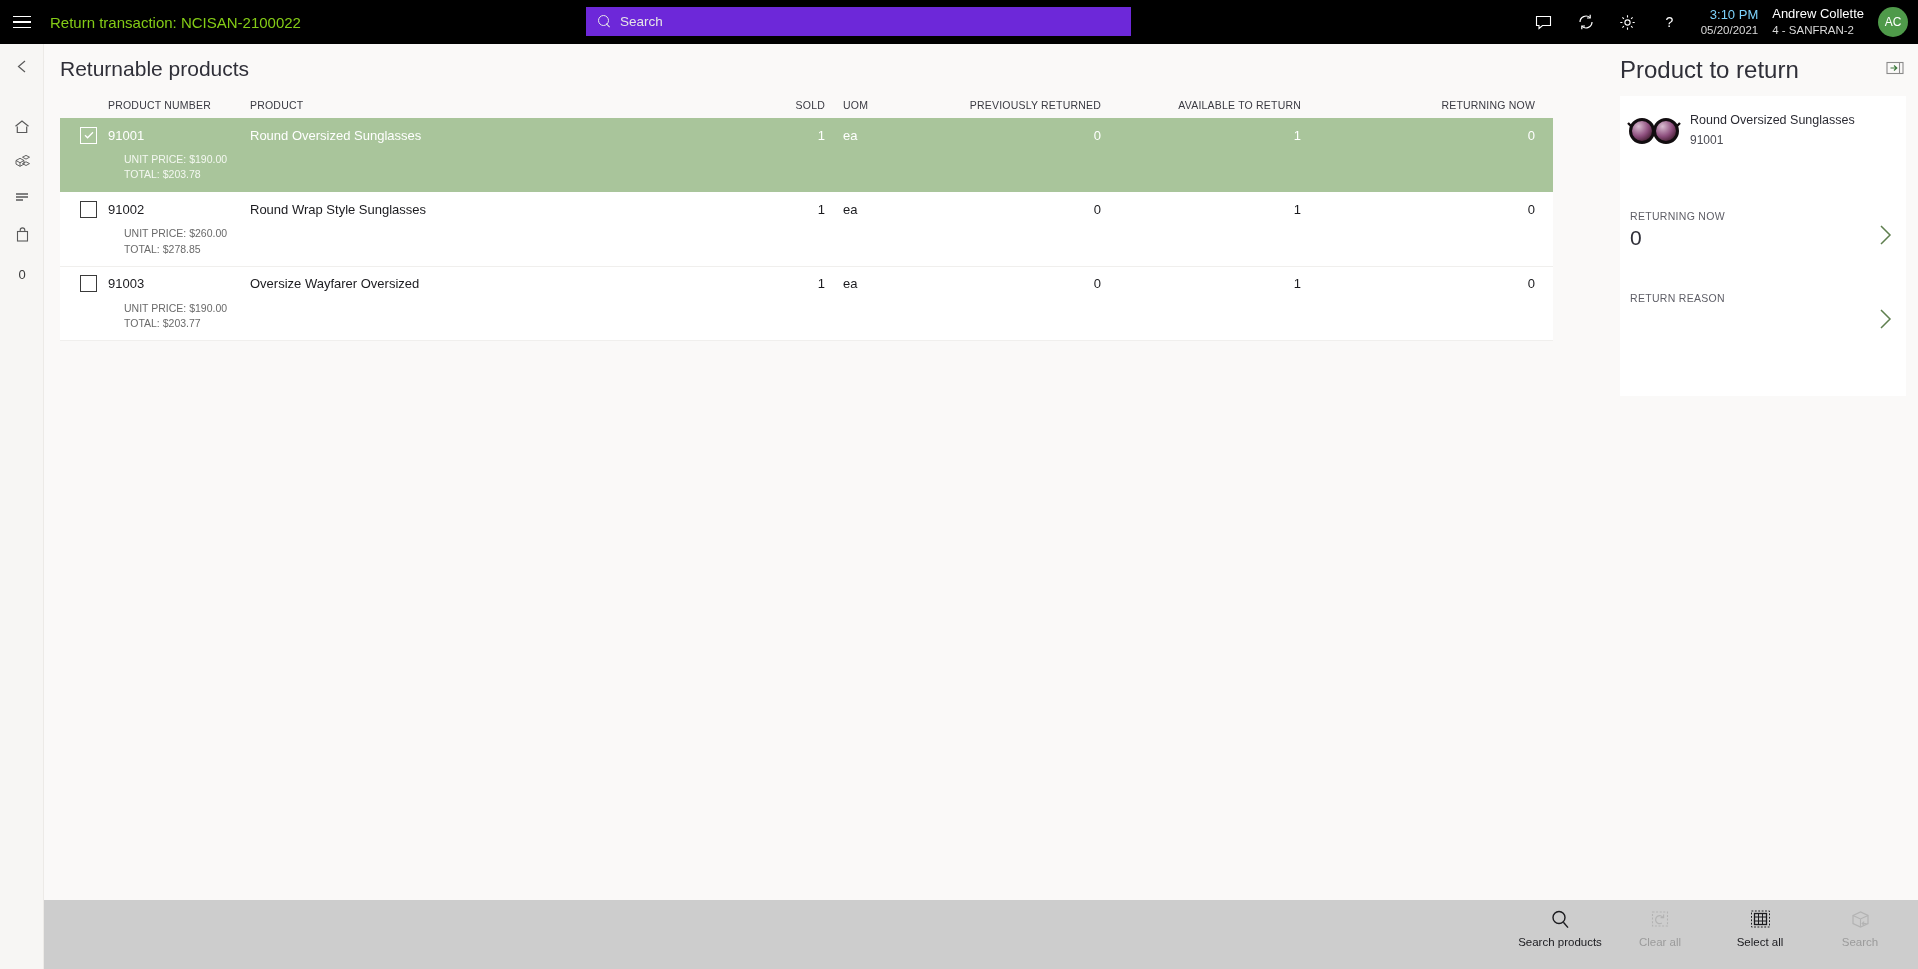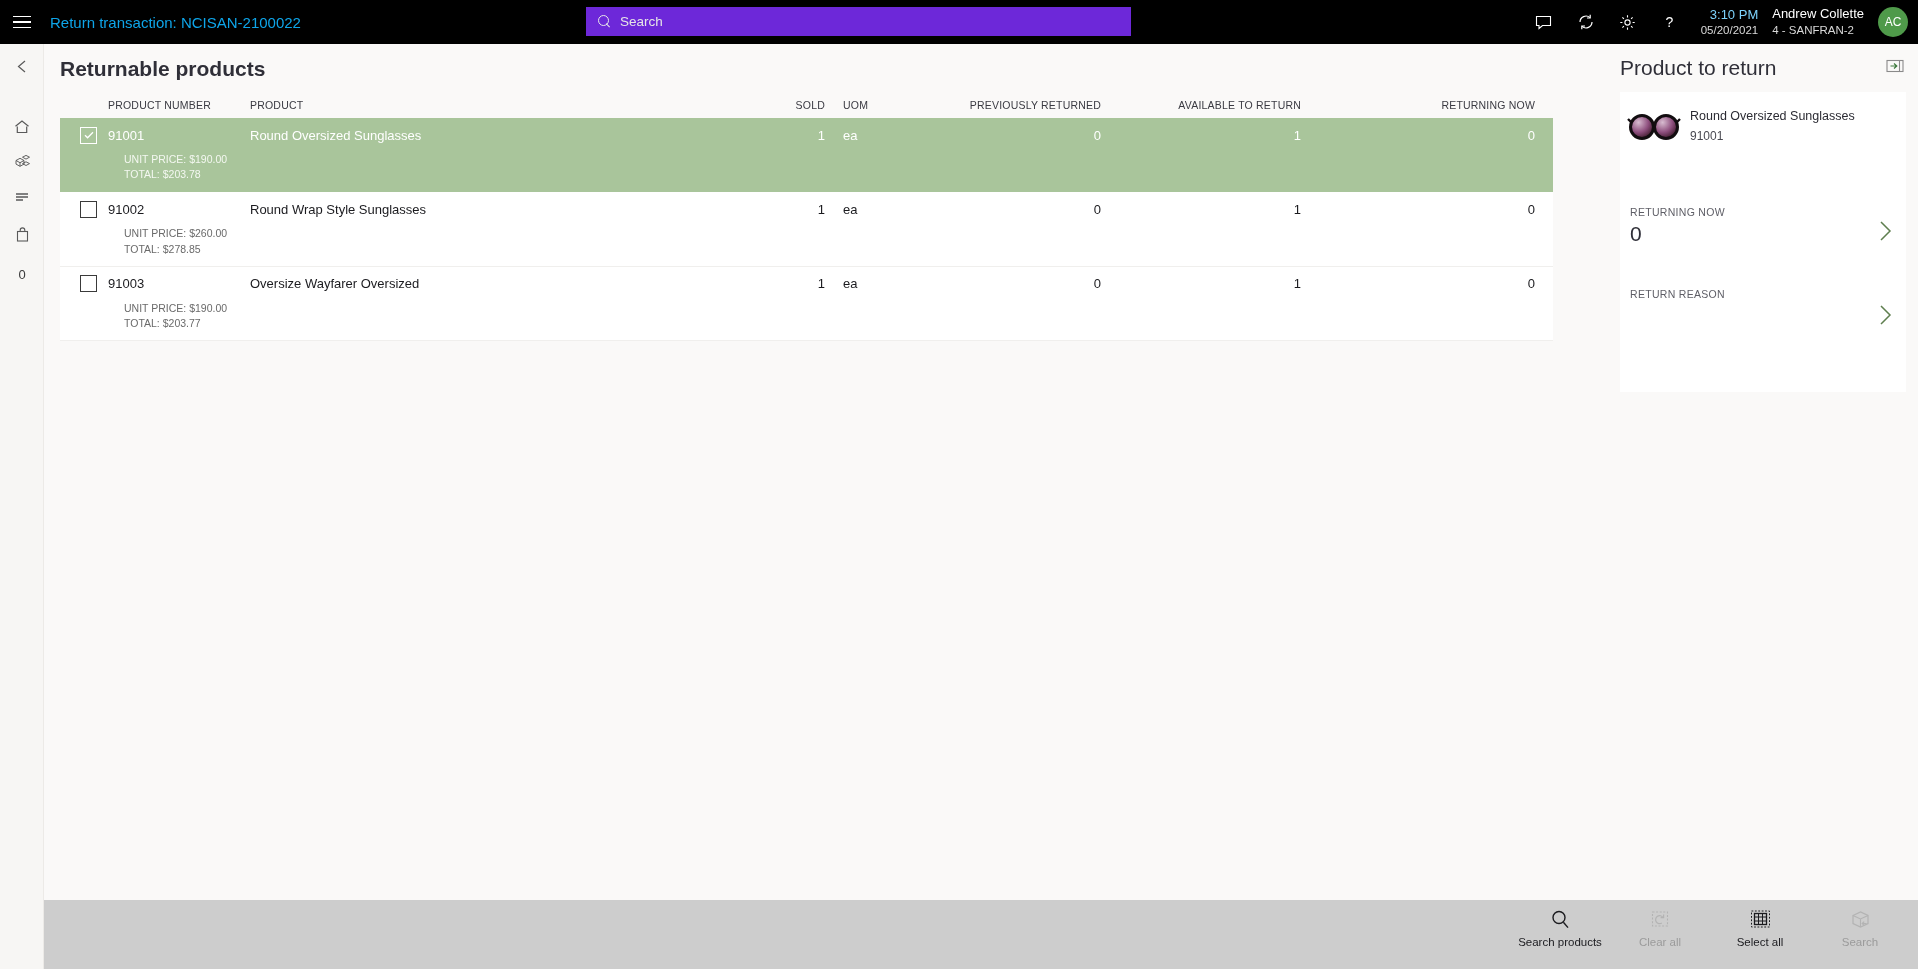--- a/index.html
+++ b/index.html
@@ -16,21 +16,21 @@
     position: absolute; top: 0; left: 0; width: 1918px; height: 44px;
     background: #000000; color: #ffffff;
     display: flex; align-items: center;
   }
   .hamburger {
     width: 44px; height: 44px; display: flex; flex-direction: column;
     align-items: center; justify-content: center; gap: 4px; cursor: pointer;
   }
   .hamburger span { display:block; width: 18px; height: 1.5px; background: #ffffff; }
   .topbar-title {
-    font-size: 15px; color: #0ea5e9; margin-left: 6px; white-space: nowrap;
+    font-size: 15px; color: #84cc16; margin-left: 6px; white-space: nowrap;
   }
   .search-box {
     position: absolute; left: 586px; top: 7px; width: 545px; height: 29px;
     background: #6d28d9; display: flex; align-items: center; padding-left: 12px;
     gap: 9px; cursor: text;
   }
   .search-box .magnifier { width: 13px; height: 13px; position: relative; flex: none; }
   .search-box .magnifier::before {
     content:""; position:absolute; left:0; top:0; width:9px; height:9px;
     border:1.4px solid #e8e8e8; border-radius:50%;
@@ -74,21 +74,21 @@
     cursor: pointer; color: #4a4a4a;
   }
   .rail-count { font-size: 13px; color:#3a3a3a; }
 
   
   .main {
     position: absolute; left: 44px; top: 44px; width: 1569px; height: 856px;
     background: #faf9f8;
   }
   .page-title {
-    font-size: 21px; color: #2f2f38; font-weight: 700;
+    font-size: 21px; color: #2f2f38; font-weight: 400;
     padding: 13px 0 0 16px;
   }
 
   .grid-wrap {
     position: absolute; left: 16px; top: 48px; width: 1493px;
     background: #ffffff;
   }
   .grid-head {
     display: flex; align-items: center; height: 26px;
     background: #faf9f8; font-size: 10.5px; color: #3a3a42;
@@ -130,21 +130,21 @@
 
   
   .right-panel {
     position: absolute; left: 1613px; top: 44px; width: 305px; height: 856px;
     background: #faf9f8;
   }
   .rp-header {
     display:flex; align-items:center; justify-content:space-between;
     padding: 12px 14px 0 7px;
   }
-  .rp-title { font-size: 21px; color: #2f2f38; }
+  .rp-title { font-size: 24px; color: #2f2f38; }
   .dock-icon { cursor:pointer; }
 
   .rp-card {
     margin: 12px 12px 0 7px; background: #ffffff; height: 300px;
     position: relative;
   }
   .rp-prod { display:flex; padding: 14px 12px 0 6px; gap: 8px; }
   .thumb { width: 56px; height: 42px; flex: none; position: relative; }
   .rp-prod-info { padding-top: 2px; }
   .rp-prod-name { font-size: 12.5px; color: #2b2b33; line-height:1.35; }

